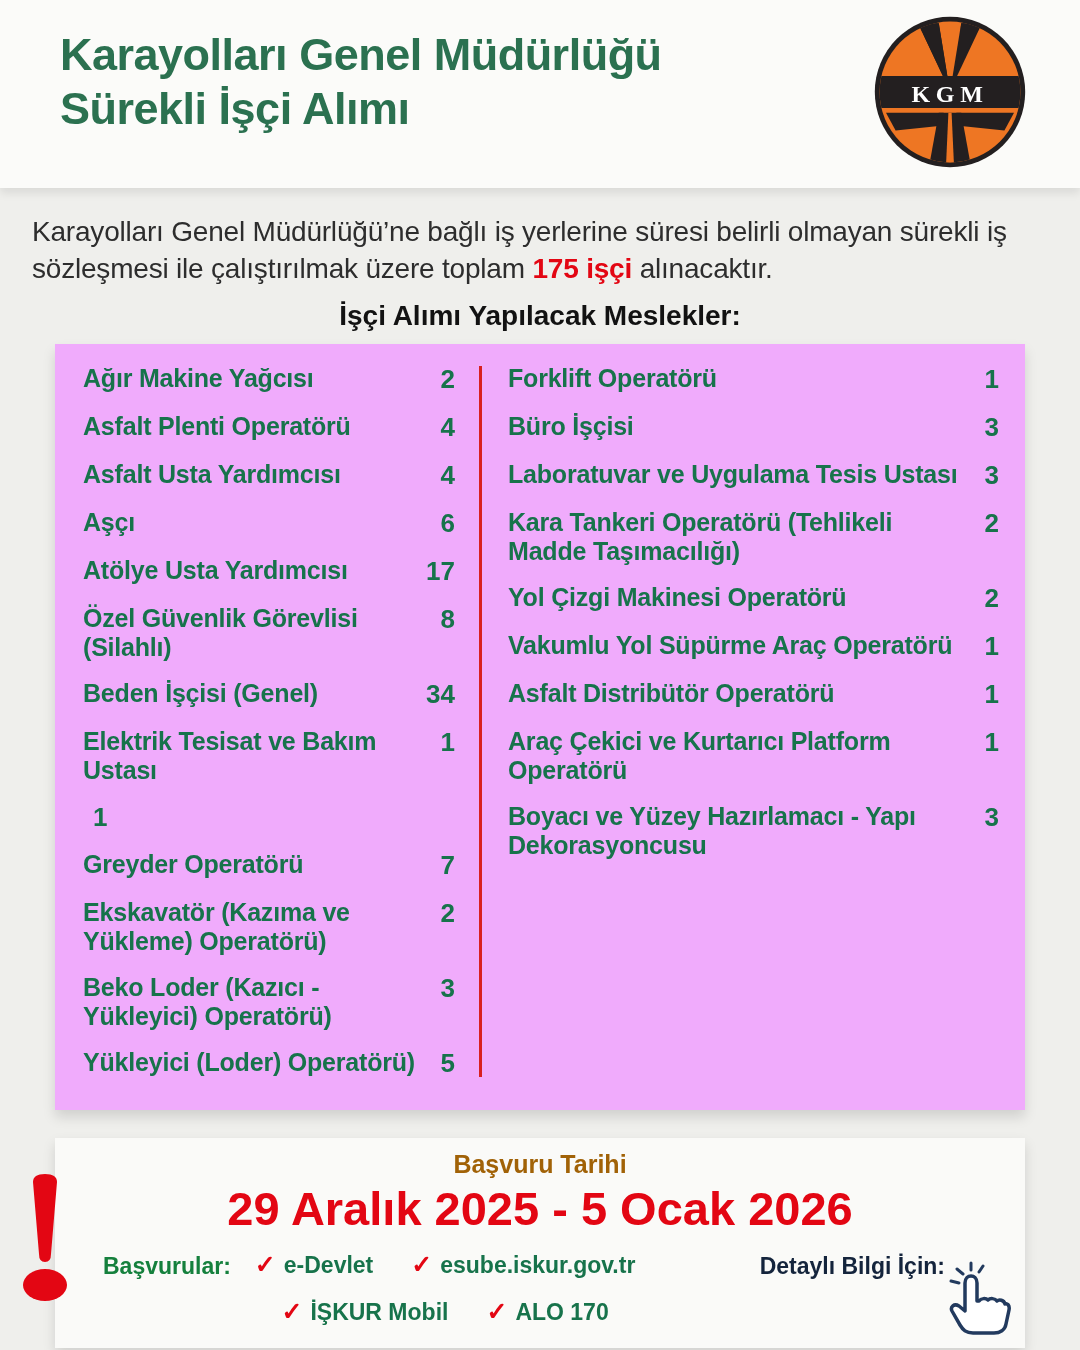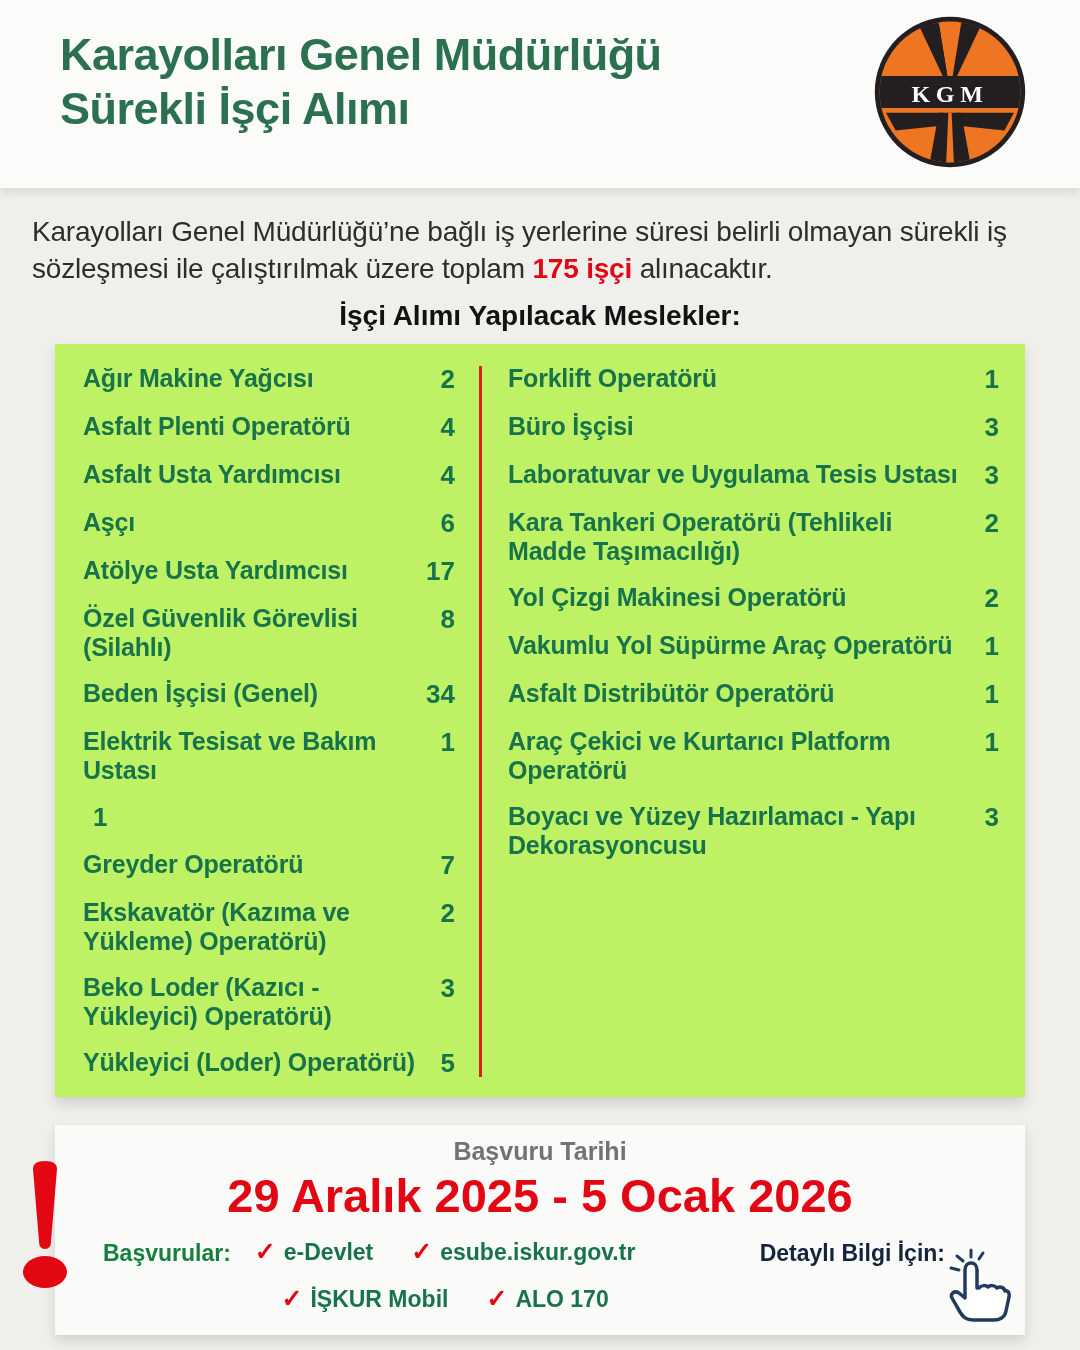--- a/index.html
+++ b/index.html
@@ -25,24 +25,24 @@
     margin:26px 32px 0;font-size:28px;line-height:1.32;color:#2d2d2d;
     letter-spacing:-.2px;
   }
   .intro .hl{color:#E30613;font-weight:bold;}
   .section-heading{
     text-align:center;font-size:28px;font-weight:bold;color:#121212;
     margin-top:12px;
   }
   
   .jobs-card{
-    margin:12px 55px 0;background:#bef264;
+    margin:12px 55px 0;background:#f0abfc;
     box-shadow:0 7px 12px rgba(0,0,0,.13);
     display:flex;align-items:stretch;
-    padding:20px 26px 18px 28px;
+    padding:20px 26px 31px 28px;
   }
   .col-left{width:372px;flex:none;}
   .jobs-divider{width:3px;background:#D8201F;margin:2px 0 2px 24px;flex:none;}
   .col-right{flex:1;padding-left:26px;}
   .job-row{display:flex;align-items:flex-start;margin-bottom:17px;}
   .job-row:last-child{margin-bottom:0;}
   .job-label{
     flex:1;font-size:25px;font-weight:bold;color:#17734B;
     line-height:1.16;letter-spacing:-.2px;
   }
@@ -50,21 +50,21 @@
     font-size:26px;font-weight:bold;color:#17734B;margin-left:10px;
     white-space:nowrap;
   }
   
   .apply-card{
     position:relative;margin:28px 55px 0;background:#FAFAF8;
     box-shadow:0 6px 12px rgba(0,0,0,.13);
     padding:12px 24px 22px;
   }
   .excl{position:absolute;left:-38px;top:34px;width:56px;height:132px;}
-  .apply-title{text-align:center;font-size:25px;font-weight:bold;color:#737373;}
+  .apply-title{text-align:center;font-size:25px;font-weight:bold;color:#a16207;}
   .apply-date{
     text-align:center;font-size:47px;font-weight:bold;color:#E30613;
     margin-top:2px;letter-spacing:0;
   }
   .apply-row{display:flex;align-items:flex-start;margin-top:14px;padding-left:24px;}
   .channels-label{font-size:23px;font-weight:bold;color:#15803d;margin-top:3px;}
   .channels-block{margin-left:24px;}
   .channels-row{display:flex;gap:38px;}
   .channels-row.row2{margin-top:18px;justify-content:center;}
   .check-item{display:flex;align-items:baseline;gap:8px;}

